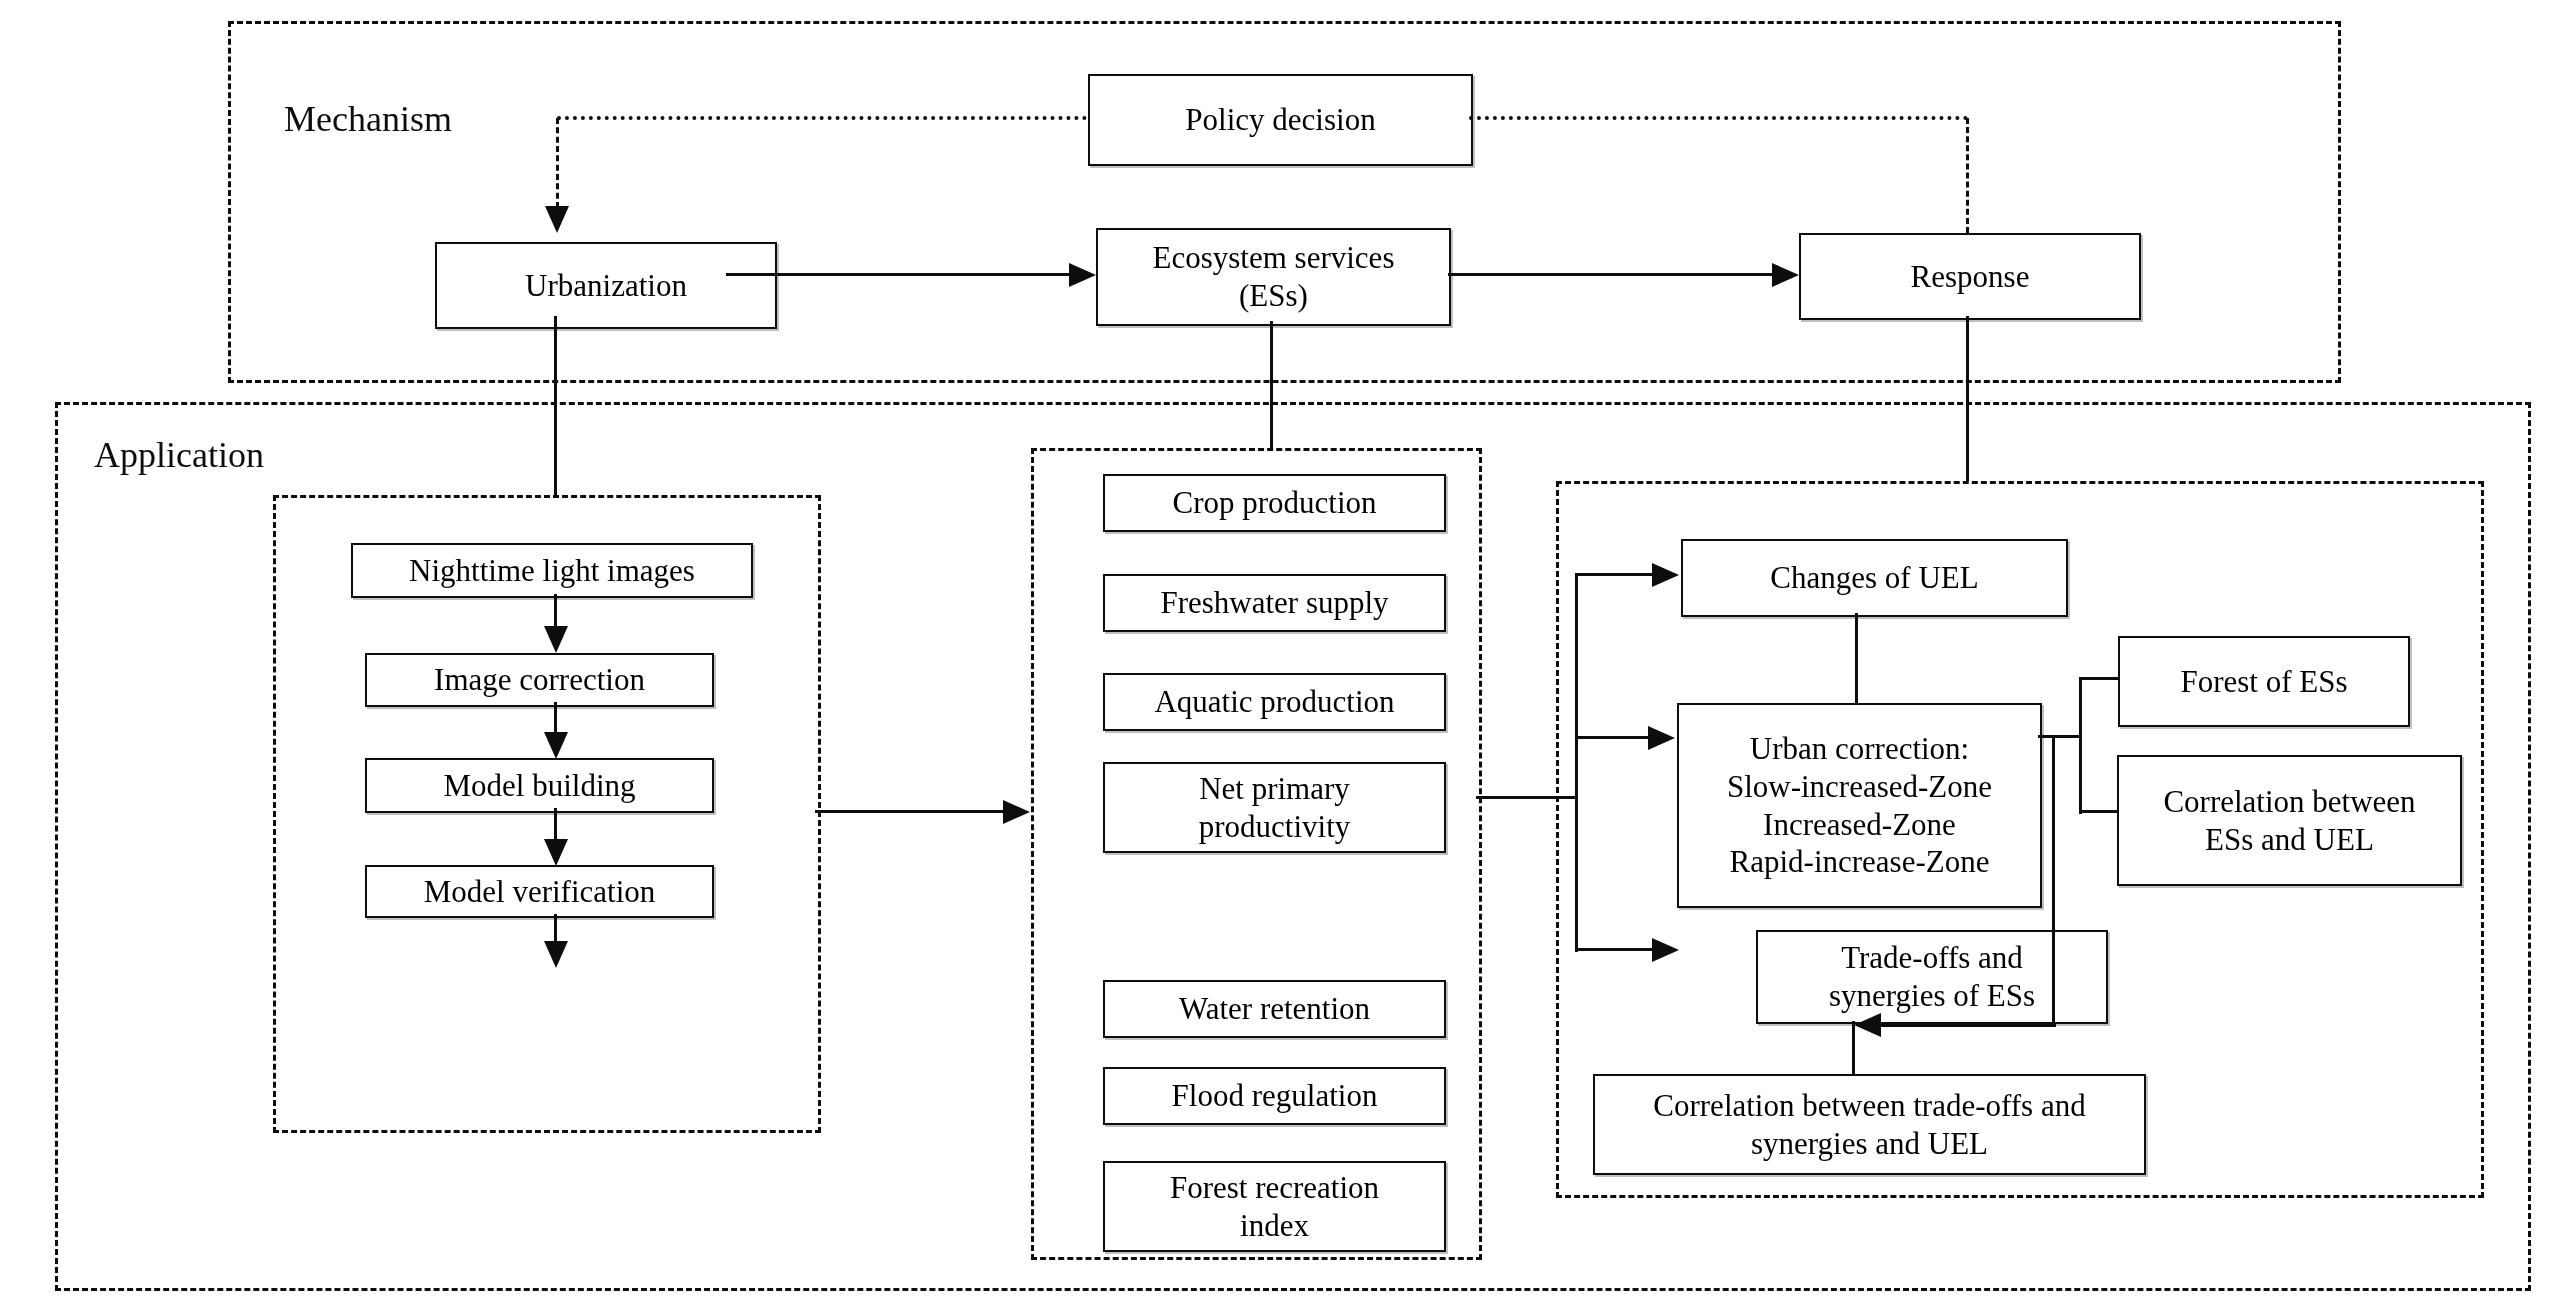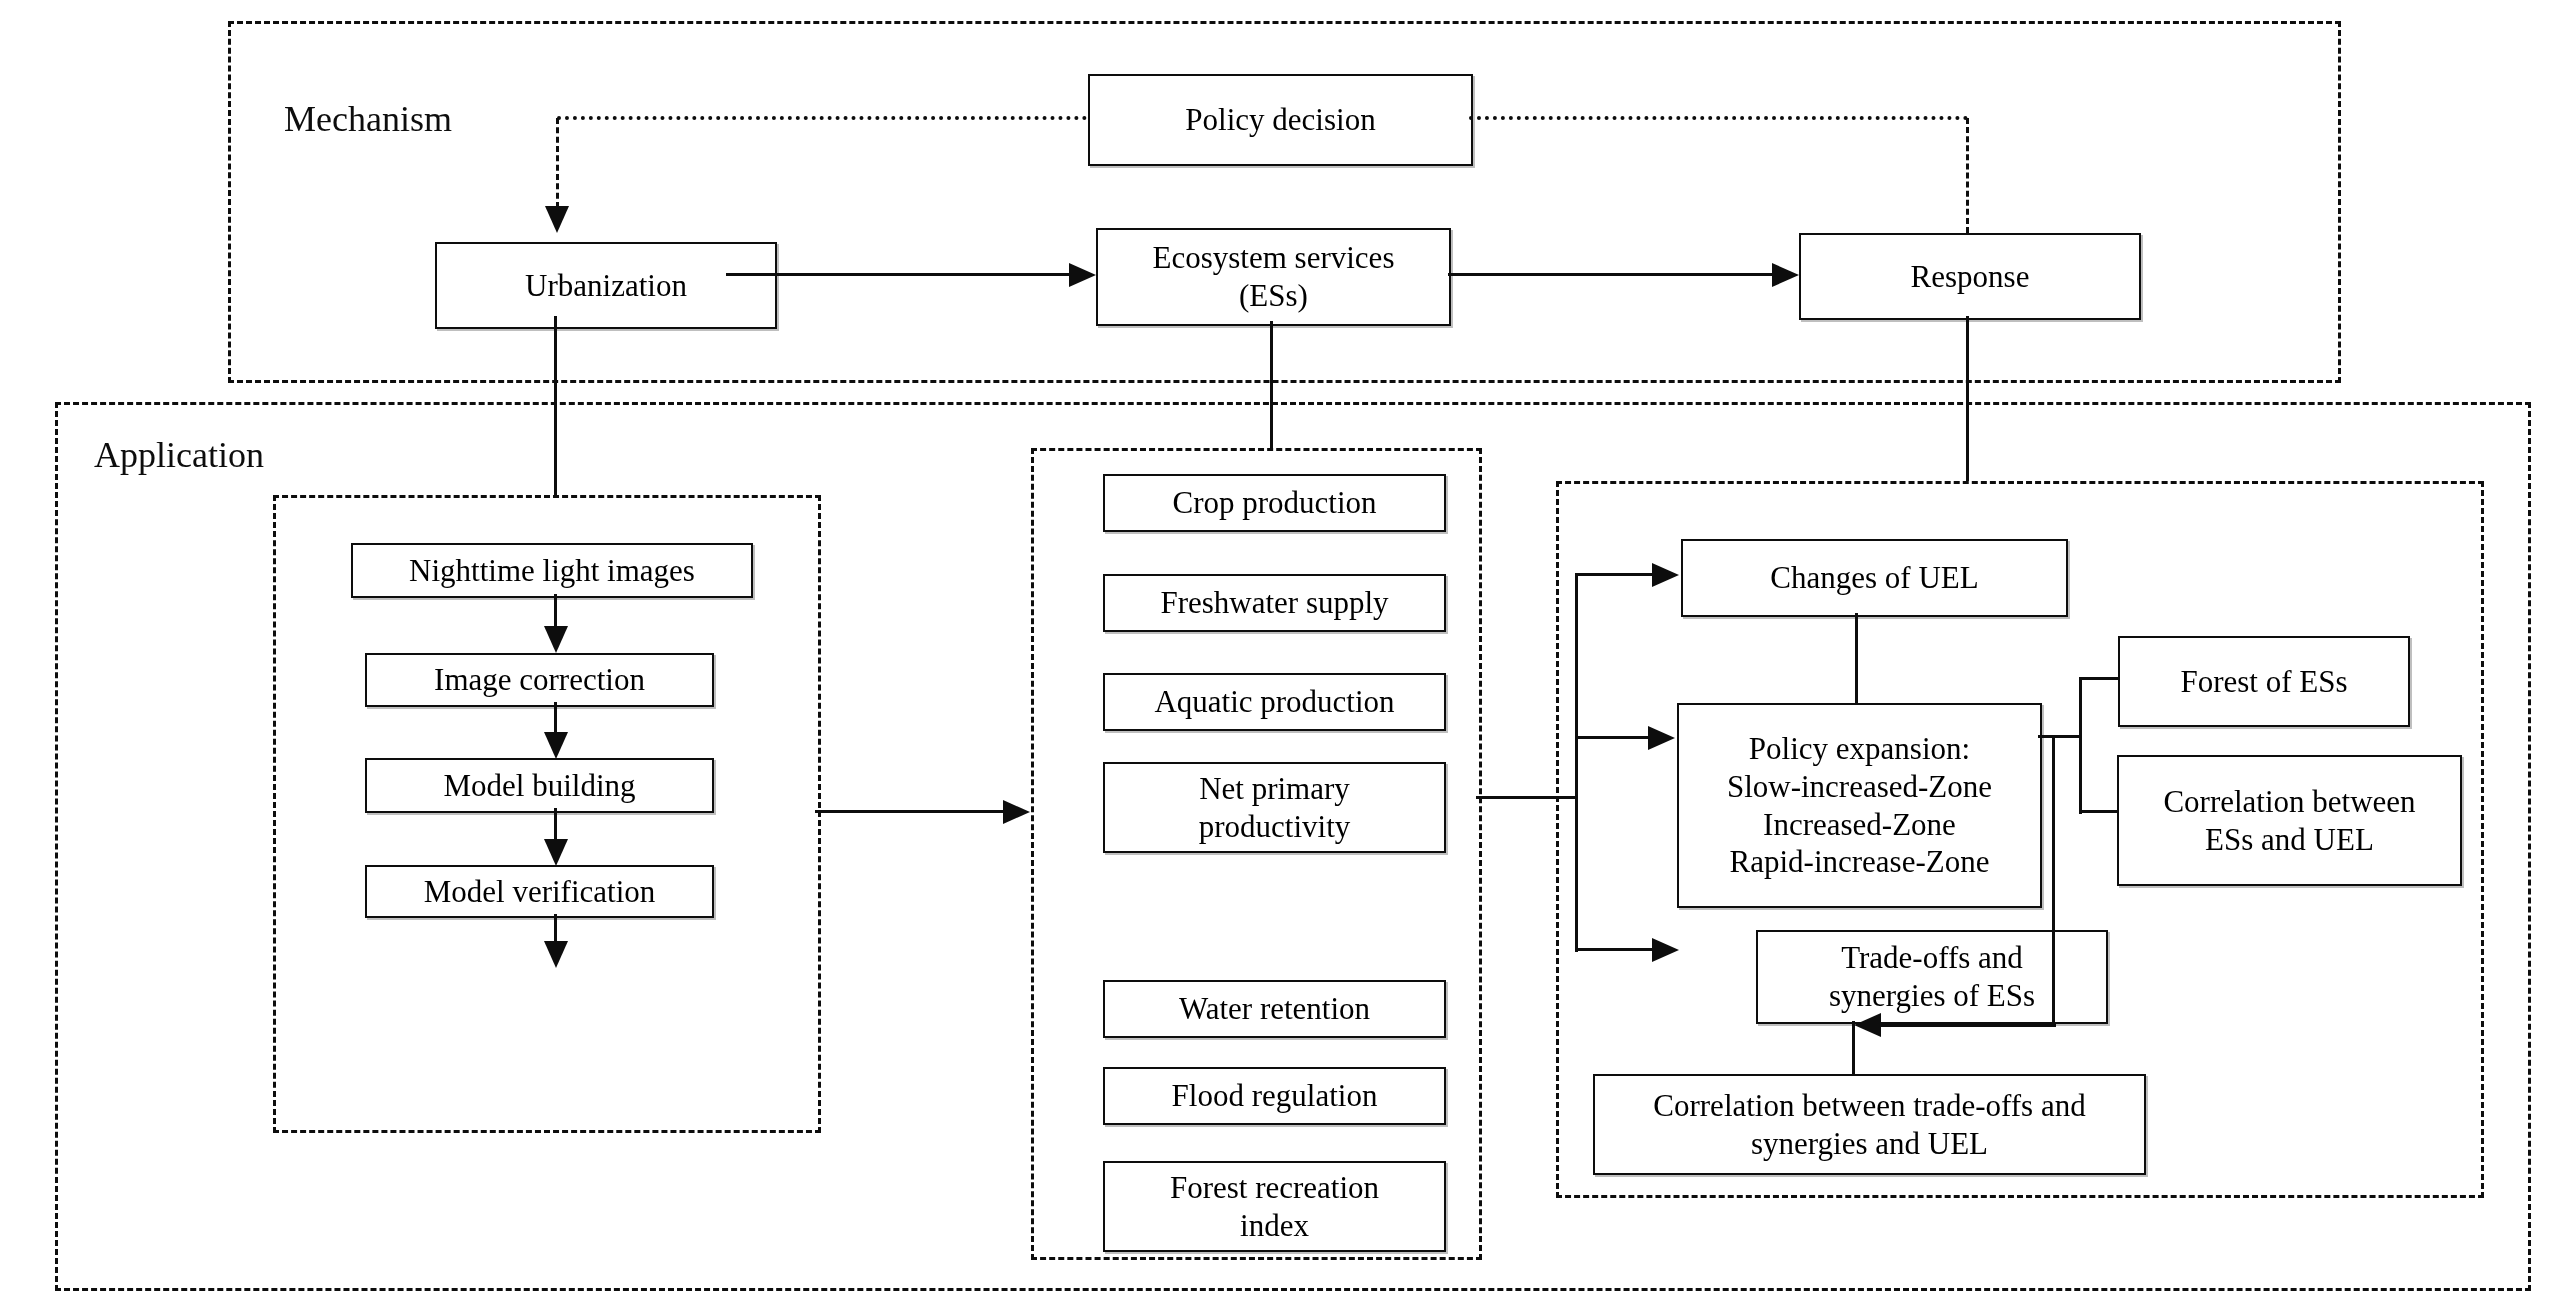--- a/index.html
+++ b/index.html
@@ -170,21 +170,21 @@
   <div class="hline" style="left:1575px; top:736px; width:74px;"></div>
   <div class="arr-r" style="left:1648px; top:726px;"></div>
   <div class="hline" style="left:1575px; top:948px; width:79px;"></div>
   <div class="arr-r" style="left:1652px; top:938px;"></div>
 
   <div class="node" style="left:1681px; top:539px; width:383px; height:74px;">
     <span class="ln">Changes of UEL</span>
   </div>
 
   <div class="node" style="left:1677px; top:703px; width:361px; height:201px;">
-    <span class="ln">Policy expansion:</span>
+    <span class="ln">Urban correction:</span>
     <span class="ln">Slow-increased-Zone</span>
     <span class="ln">Increased-Zone</span>
     <span class="ln">Rapid-increase-Zone</span>
   </div>
 
   <div class="node" style="left:2118px; top:636px; width:288px; height:87px;">
     <span class="ln">Forest of ESs</span>
   </div>
 
   <div class="node" style="left:2117px; top:755px; width:341px; height:127px;">

